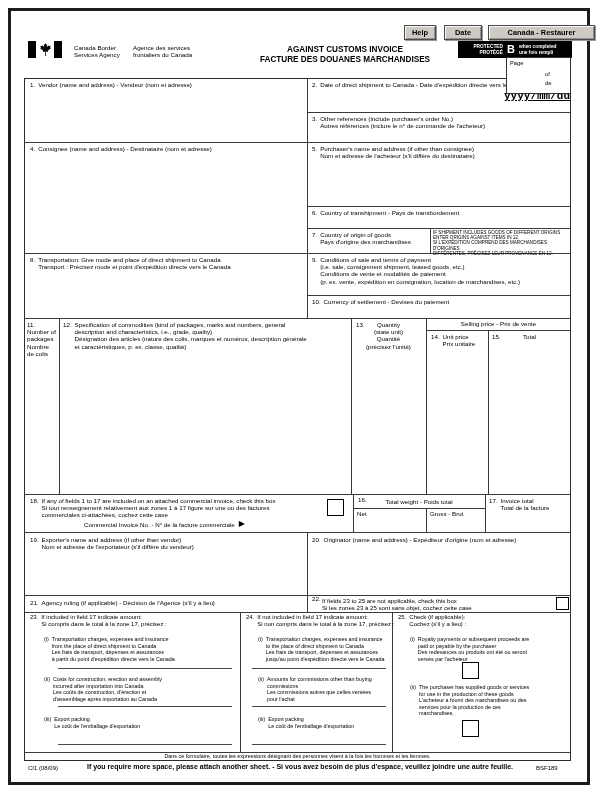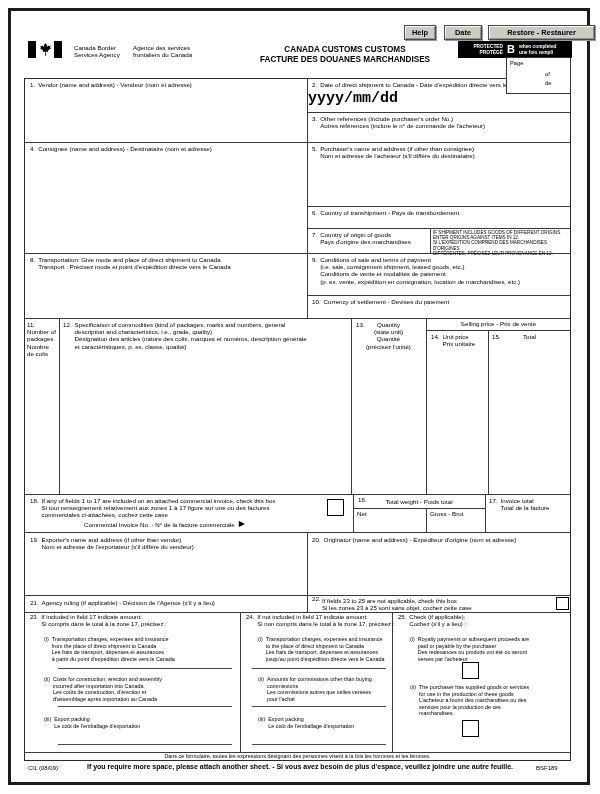--- a/index.html
+++ b/index.html
@@ -29,22 +29,22 @@
   .pagebox { position:absolute; left:506px; top:57px; width:65px; height:37px; border:1px solid #333; background:#fff; z-index:5; }
   .pagebox .plabel { position:absolute; left:3px; top:2px; font-size:5.8px; }
   .pagebox .pof { position:absolute; left:38px; top:13px; font-size:5.8px; }
   .pagebox .pde { position:absolute; left:38px; top:22px; font-size:5.8px; }
   .flag { position:absolute; left:28px; top:41px; width:34px; height:17px; display:flex; }
   .flag .bar { width:8px; height:17px; background:#000; flex:none; }
   .flag .leaf { width:18px; height:17px; display:flex; align-items:center; justify-content:center; }
   .title { position:absolute; left:205px; top:45px; width:280px; text-align:center; font-weight:bold;
            font-size:8.2px; line-height:9.8px; }
   .notebox { position:absolute; left:433px; top:230px; width:136px; font-size:4.6px; line-height:5.2px; overflow:hidden; }
-  .datefield { position:absolute; left:308px; top:90px; width:262px; text-align:left;
-               font-family:"Liberation Mono", monospace; font-weight:bold; font-size:15px; }
+  .datefield { position:absolute; left:308px; top:90px; width:262px; text-align:right;
+               font-family:"Liberation Mono", monospace; font-weight:bold; font-size:11px;text-decoration:underline; }
   .inp { position:absolute; cursor:text; }
   .arrow { font-size:8px; margin-left:4px; line-height:6.5px; }
   .footer-center { position:absolute; left:0; top:763px; width:600px; text-align:center; font-weight:bold; font-size:7px; }
   .noterow { position:absolute; left:24px; top:753px; width:547px; text-align:center; font-size:5.4px; }
 </style>
 </head>
 <body>
 
 <div class="page">
   <div class="outer"></div>
@@ -60,26 +60,26 @@
   </div>
   <div class="t" style="left:74px;top:44px">
     <span class="ln">Canada Border</span>
       <span class="ln">Services Agency</span>
   </div>
   <div class="t" style="left:133px;top:44px">
     <span class="ln">Agence des services</span>
       <span class="ln">frontaliers du Canada</span>
   </div>
   <div class="title">
-    <span class="ln">CANADA CUSTOMS CUSTOMS</span>
+    <span class="ln">AGAINST CUSTOMS INVOICE</span>
       <span class="ln">FACTURE DES DOUANES MARCHANDISES</span>
   </div>
   <div class="btn" style="left:404px;top:25px;width:32px;height:15px">Help</div>
   <div class="btn" style="left:444px;top:25px;width:38px;height:15px">Date</div>
-  <div class="btn" style="left:488px;top:25px;width:107px;height:15px">Restore - Restaurer</div>
+  <div class="btn" style="left:488px;top:25px;width:107px;height:15px">Canada - Restaurer</div>
   <div class="protected">
     <div class="col r1">
         <span class="ln">PROTECTED</span>
         <span class="ln">PROTÉGÉ</span>
       </div>
     <div class="bigB">B</div>
     <div class="col">
         <span class="ln">when completed</span>
         <span class="ln">une fois rempli</span>
       </div>

